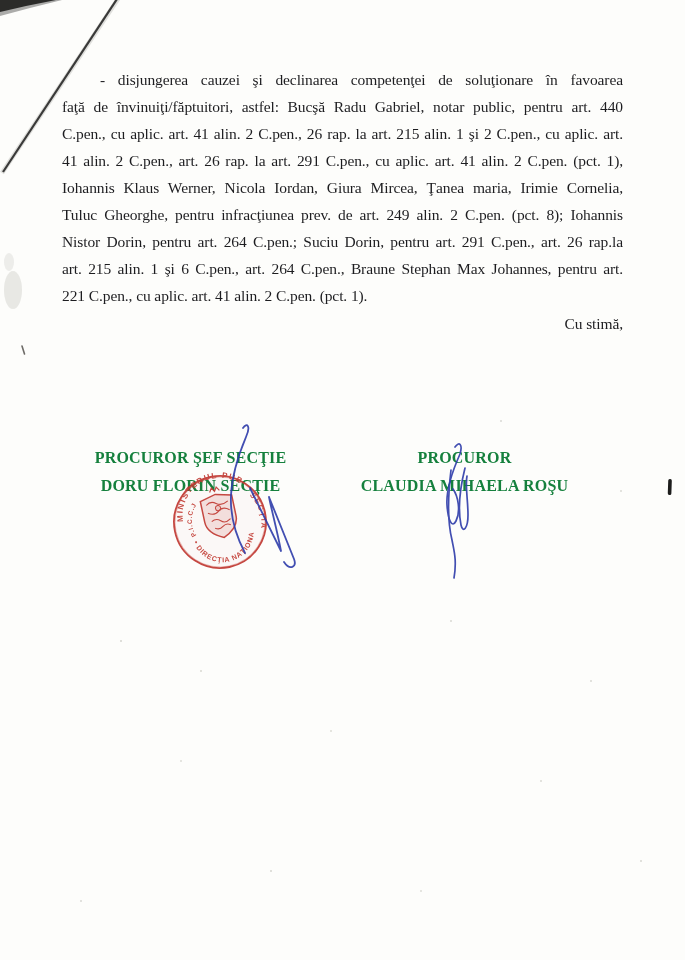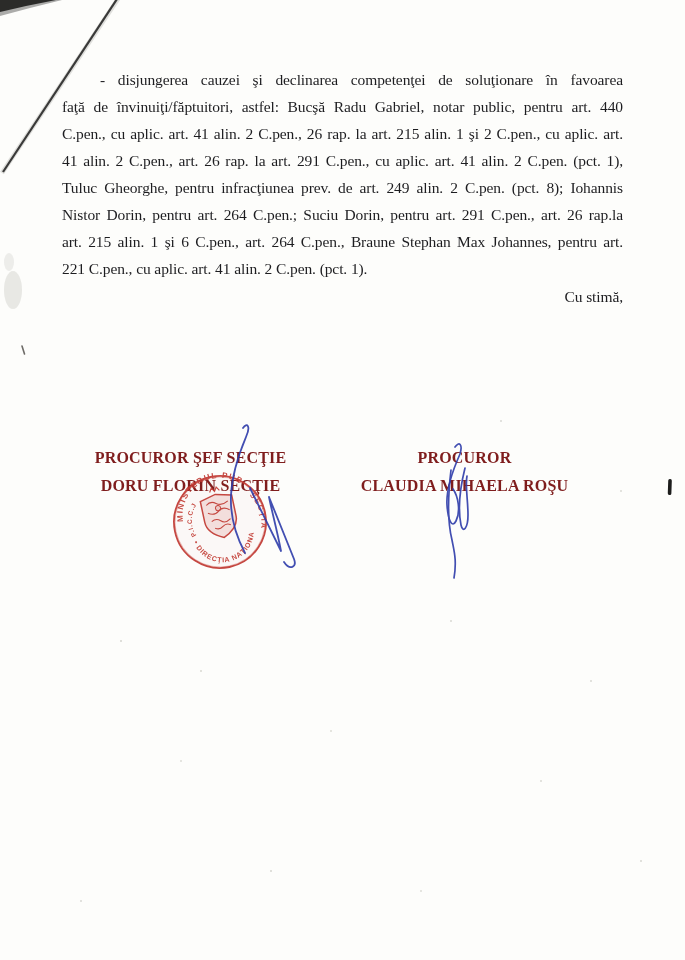--- a/index.html
+++ b/index.html
@@ -16,21 +16,21 @@
   .line { white-space:nowrap; overflow:hidden; }
   .jl { text-align:justify; text-align-last:justify; }
   .indent { padding-left:38px; }
   .closing { margin-top:1px;text-align:right; }
   .sig-row { position:absolute; top:444px; left:0; width:685px; }
   .sig-block { position:absolute; text-align:center; }
   .sig-left { left:78px; width:225px; }
   .sig-right { left:352px; width:225px; }
   .sig-title, .sig-name {
     font-weight:bold; font-size:16px; line-height:28px;
-    color:#7f1d1d; letter-spacing:0.2px; white-space:nowrap;
+    color:#15803d; letter-spacing:0.2px; white-space:nowrap;
   }
   svg.overlay { position:absolute; left:0; top:0; pointer-events:none; }
   .stamp-text { font-family:"Liberation Sans", sans-serif; font-weight:bold; }
   .speckles {
     position:absolute; left:120px; top:640px; width:2px; height:2px;
     background:#d4d4cf; border-radius:50%;
     box-shadow: 80px 30px 0 #d8d8d2, 210px 90px 0 #dcdcd6, 330px -20px 0 #d8d8d3,
       420px 140px 0 #dadad5, 150px 230px 0 #d6d6d1, -40px 260px 0 #d9d9d4,
       300px 250px 0 #dddcd7, 470px 40px 0 #d9d9d3, 520px 220px 0 #d7d7d2,
       60px 120px 0 #dcdcd7, 380px -220px 0 #d9d9d4, 500px -150px 0 #dadad5;
@@ -52,20 +52,21 @@
     <rect x="668" y="479" width="3.6" height="16" rx="1.6" fill="#1d1d1c" transform="rotate(2 670 487)"></rect>
   </svg>
 
   <div class="speckles"></div>
 
   <div class="body-text">
     <div class="line jl indent">- disjungerea cauzei şi declinarea competenţei de soluţionare în favoarea</div>
     <div class="line jl">faţă de învinuiţi/făptuitori, astfel: Bucşă Radu Gabriel, notar public, pentru art. 440</div>
     <div class="line jl">C.pen., cu aplic. art. 41 alin. 2 C.pen., 26 rap. la art. 215 alin. 1 şi 2 C.pen., cu aplic. art.</div>
     <div class="line jl">41 alin. 2 C.pen., art. 26 rap. la art. 291 C.pen., cu aplic. art. 41 alin. 2 C.pen. (pct. 1),</div>
+    <div class="line jl">Iohannis Klaus Werner, Nicola Iordan, Giura Mircea, Ţanea maria, Irimie Cornelia,</div>
     <div class="line jl">Tuluc Gheorghe, pentru infracţiunea prev. de art. 249 alin. 2 C.pen. (pct. 8); Iohannis</div>
     <div class="line jl">Nistor Dorin, pentru art. 264 C.pen.; Suciu Dorin, pentru art. 291 C.pen., art. 26 rap.la</div>
     <div class="line jl">art. 215 alin. 1 şi 6 C.pen., art. 264 C.pen., Braune Stephan Max Johannes, pentru art.</div>
     <div class="line">221 C.pen., cu aplic. art. 41 alin. 2 C.pen. (pct. 1).</div>
     <div class="line indent closing">Cu stimă,</div>
   </div>
 
   <div class="sig-row">
     <div class="sig-block sig-left">
       <div class="sig-title">PROCUROR ŞEF SECŢIE</div>

